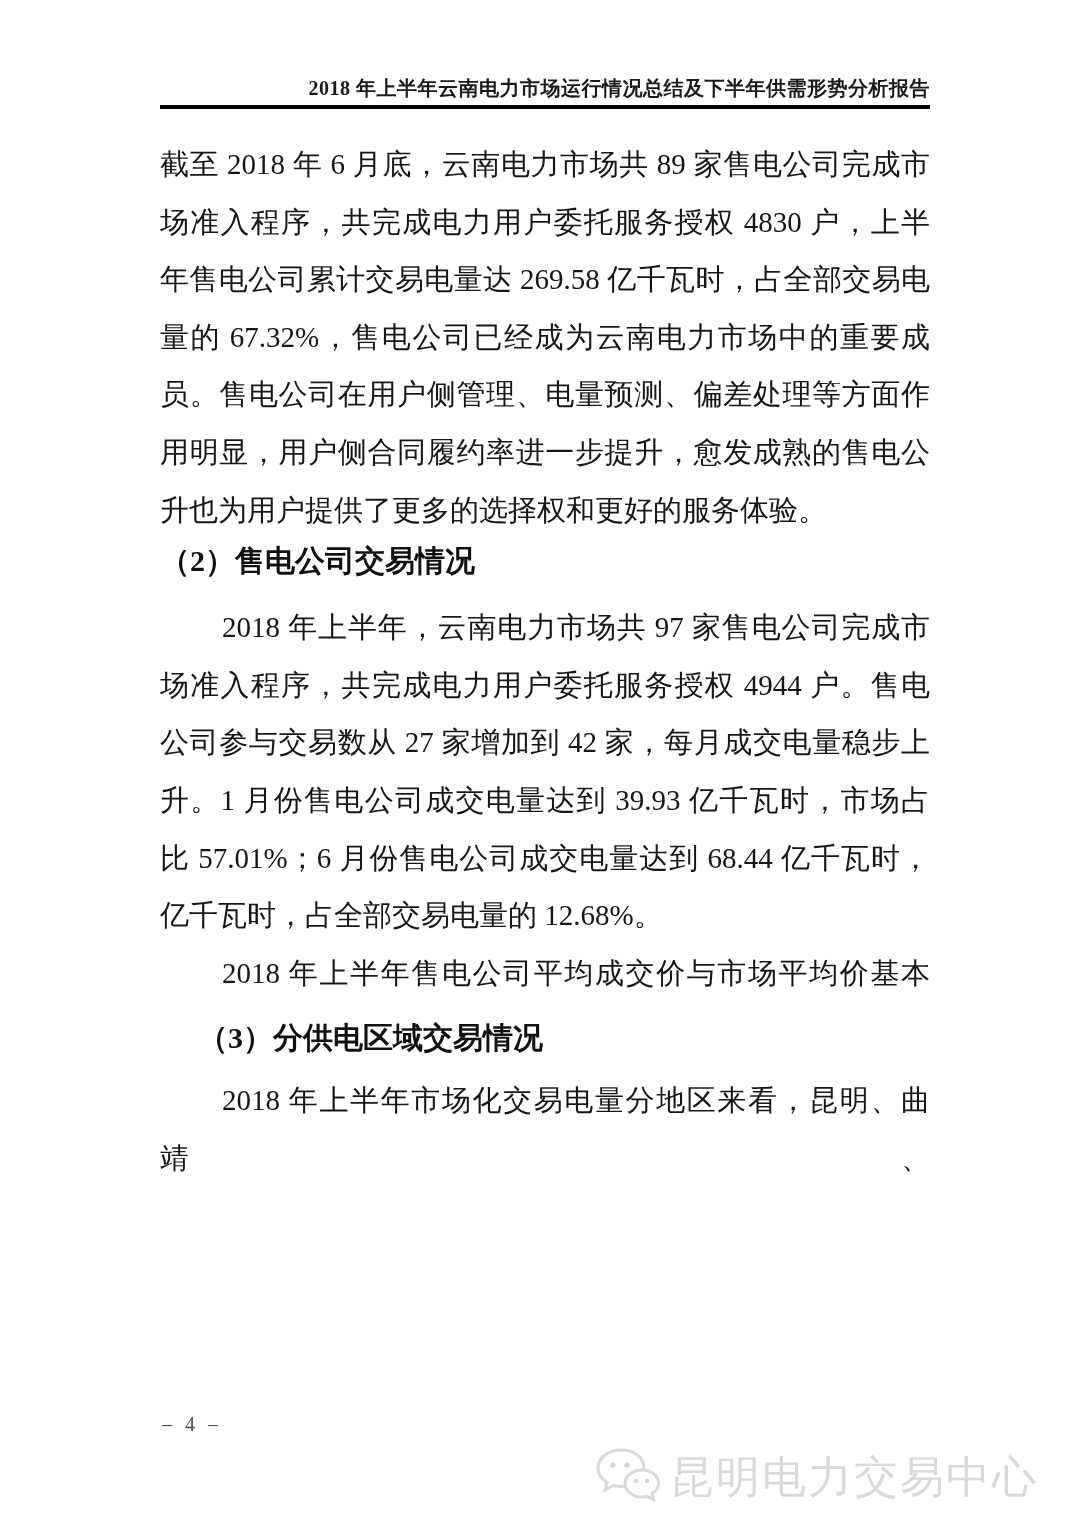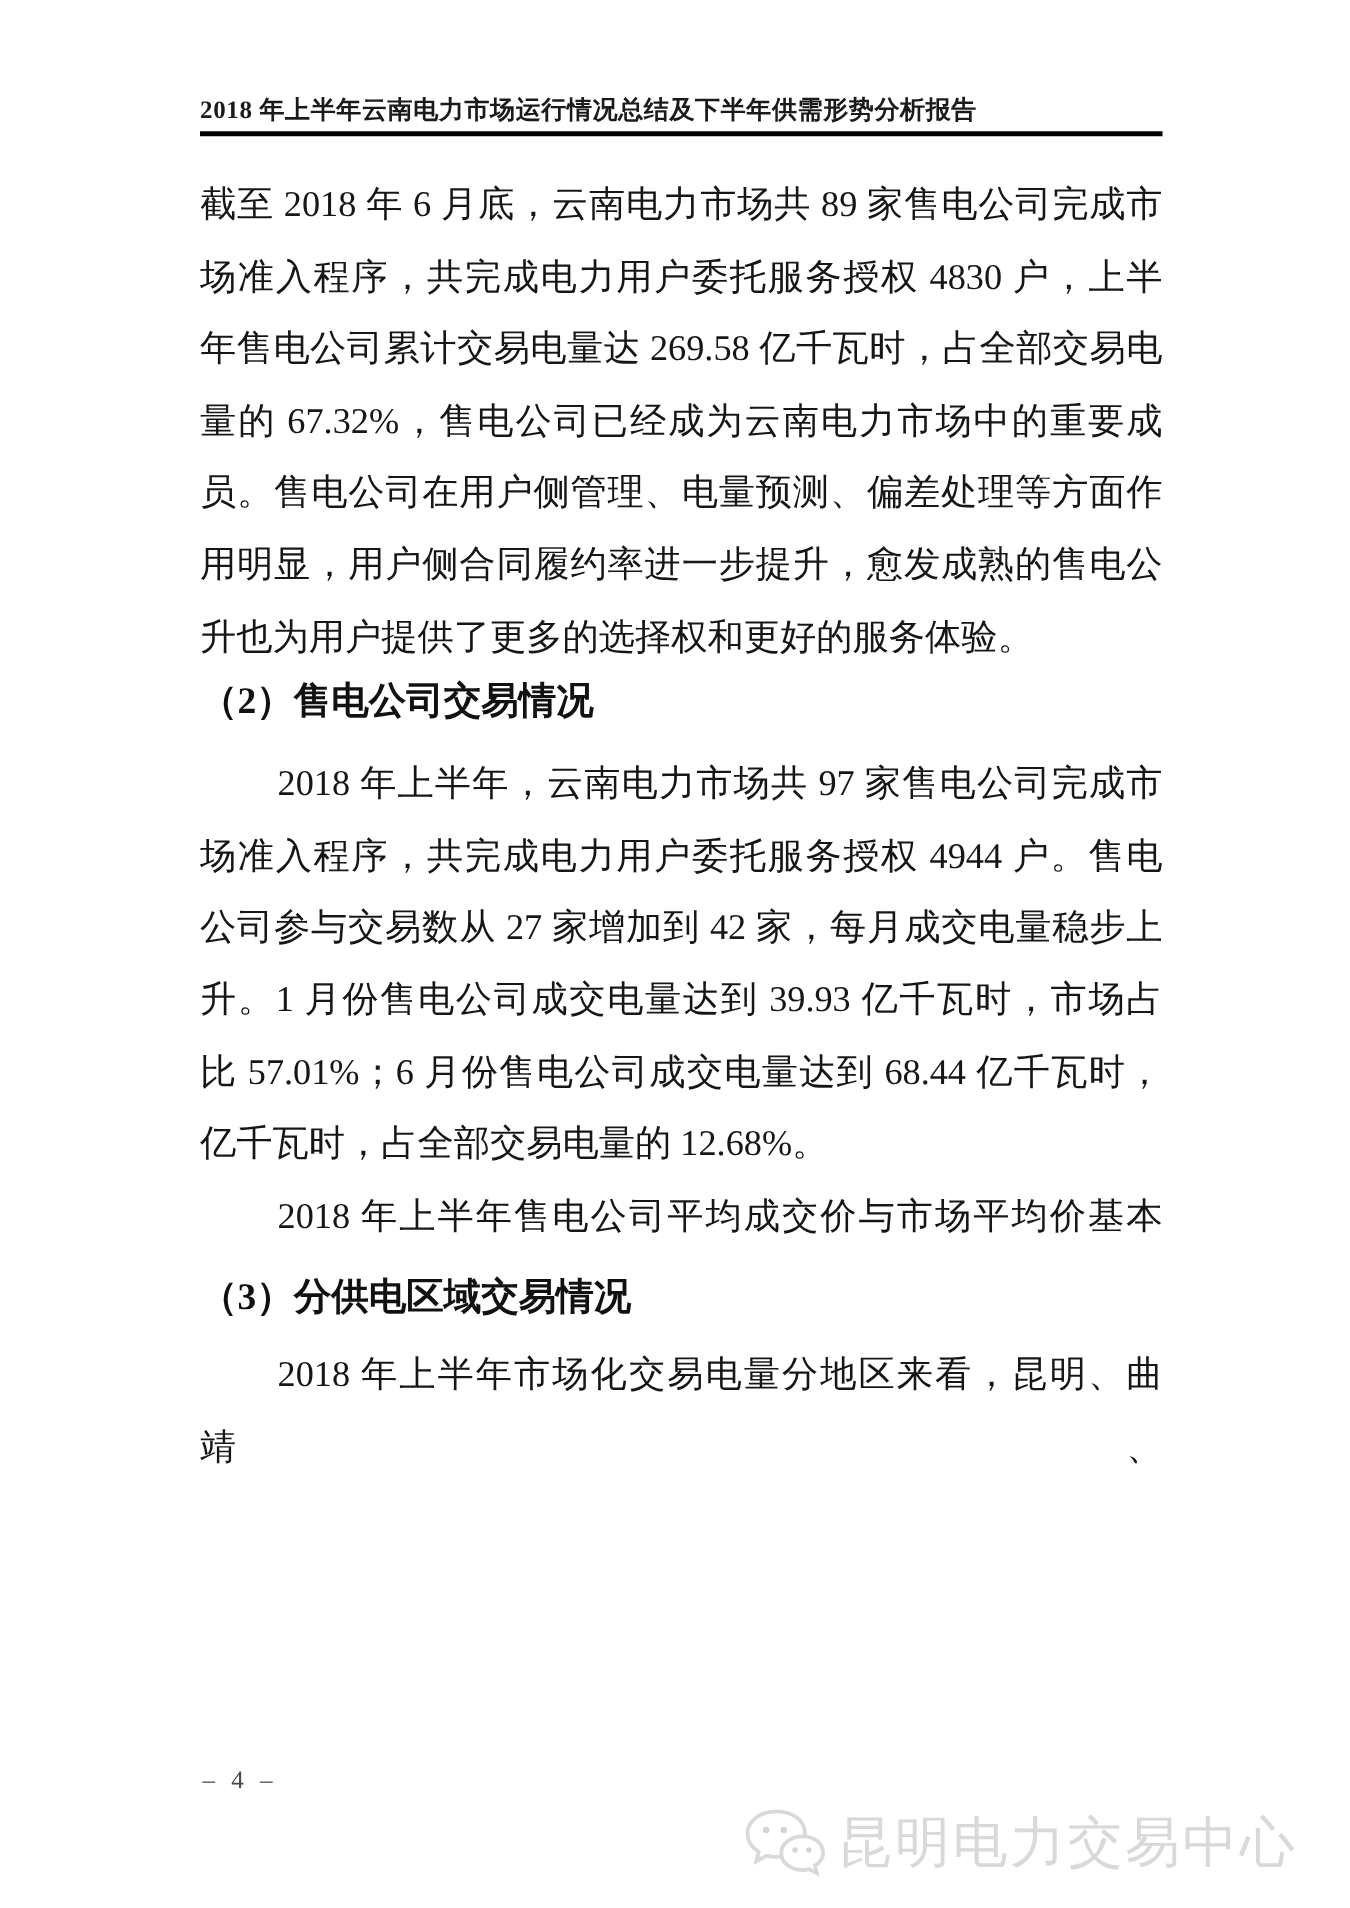--- a/index.html
+++ b/index.html
@@ -13,21 +13,21 @@
     color: #151515;
   }
   .content {
     margin: 0 150px 0 160px; 
   }
   .header-title {
     padding-top: 74px;
     font-size: 20px;
     line-height: 28px;
     font-weight: bold;
-    text-align: left;
+    text-align: right;
     color: #1a1a1a;
     letter-spacing: 0.5px;
   }
   .rule {
     height: 4px;
     background: #000000;
     margin-top: 3px;
   }
   .para { margin: 0; }
   .para.p1 { margin-top: 27px; }
@@ -47,36 +47,36 @@
   }
   .line.indent { padding-left: 62px; }
   .line.indent.j { padding-left: 0; text-indent: 62px; }
   .sec-heading {
     font-size: 30px;
     line-height: 44px;
     font-weight: bold;
     color: #111111;
   }
   .sec-heading.h2 { }
-  .sec-heading.h3 { margin-top: 14px; }
+  .sec-heading.h3 { margin-top: 14px; margin-left: 38px; }
   .page-number {
     position: absolute;
     left: 162px;
     top: 1413px;
     font-size: 20px;
     color: #4a4a4a;
     letter-spacing: 4px;
     font-family: "Liberation Serif", "DejaVu Serif", serif;
   }
   .watermark {
     position: absolute;
     right: 42px;
     bottom: 18px;
     display: flex;
-    align-items: flex-start;
+    align-items: center;
     gap: 10px;
   }
   .watermark-label {
     font-size: 44px;
     letter-spacing: 2px;
     color: #d9d9d9;
     font-family: "Liberation Sans", "DejaVu Sans", sans-serif;
     text-shadow: 1px 1px 0 #ffffff;
   }
   .wechat-icon { display: inline-block; }

